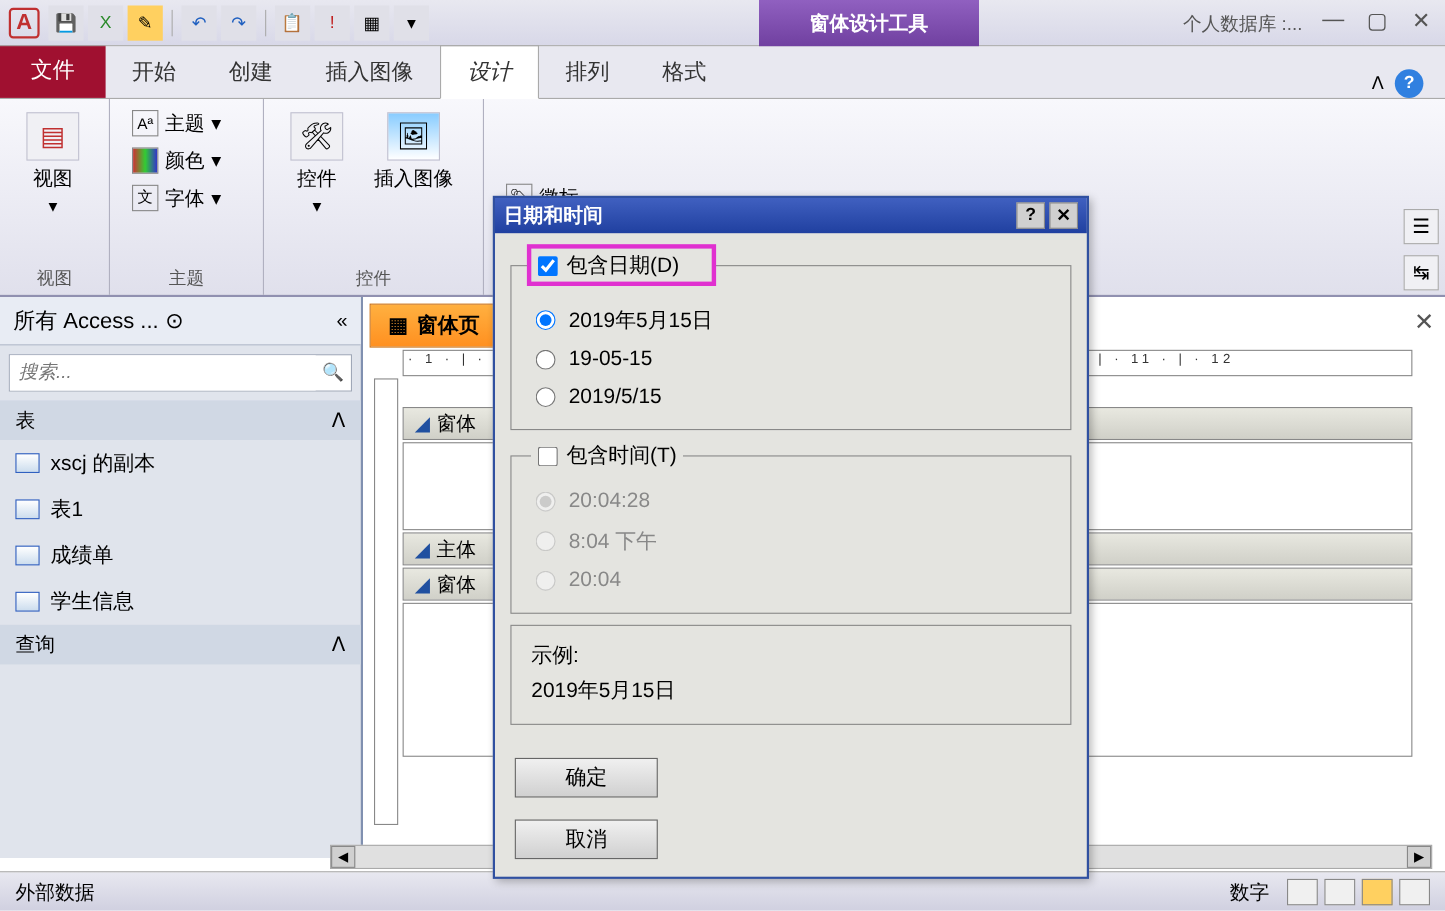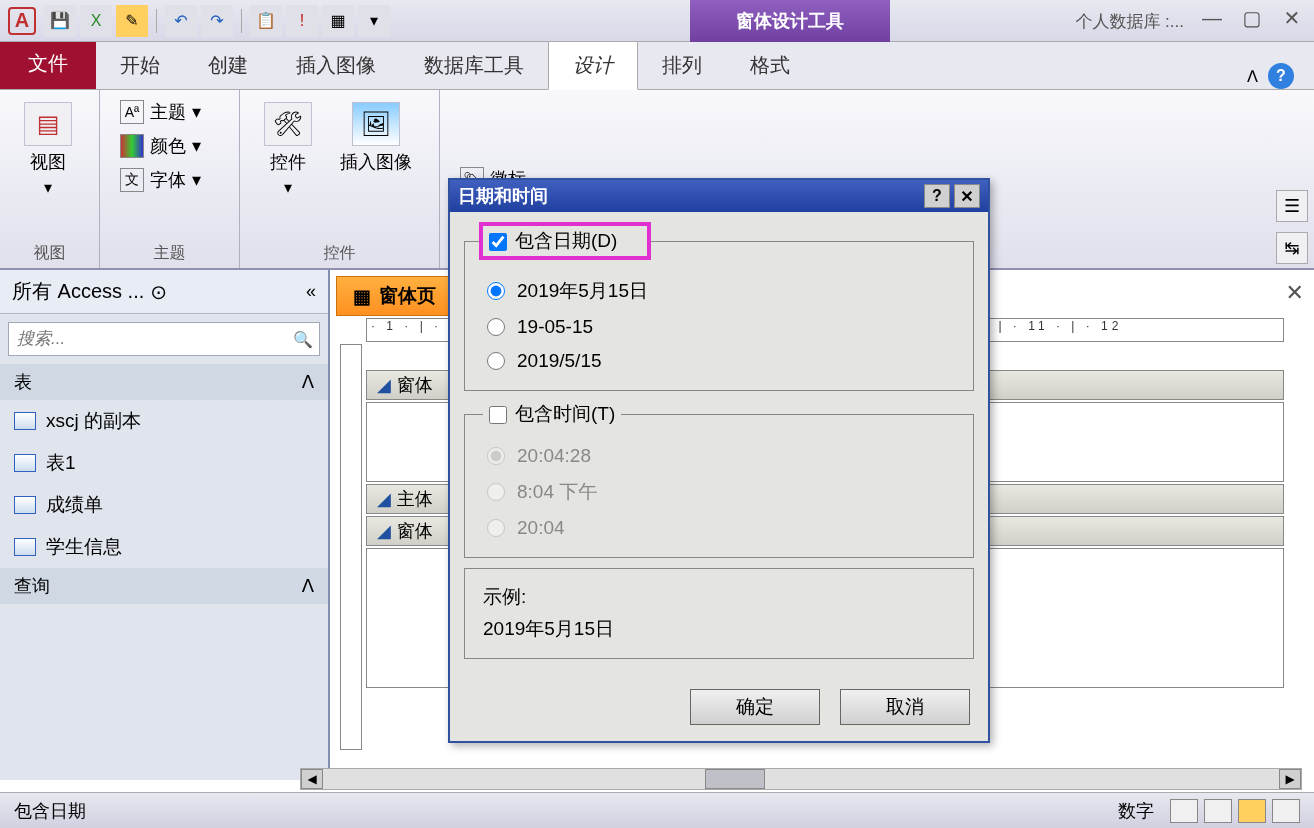--- a/index.html
+++ b/index.html
@@ -66,21 +66,21 @@
 .dialog-tb-btn { width: 26px; height: 24px; background: #d0d0d0; border: 1px solid #888; margin-left: 4px; display: flex; align-items: center; justify-content: center; color: #000; font-size: 16px; cursor: pointer; }
 .dialog-body { padding: 10px 14px; }
 fieldset { border: 1px solid #888; margin-bottom: 10px; padding: 12px 18px; }
 legend { font-size: 19px; padding: 0 6px; }
 legend.hl { border: 4px solid #e030d0; padding: 2px 30px 2px 6px; margin-left: -4px; }
 .chk { width: 18px; height: 18px; vertical-align: middle; margin-right: 8px; }
 .radio-row { display: flex; align-items: center; gap: 12px; padding: 6px 4px; font-size: 19px; }
 .radio-row input { width: 18px; height: 18px; }
 .radio-row.disabled { color: #888; }
 .example { font-size: 19px; line-height: 1.7; }
-.dialog-buttons { display: flex; justify-content: flex-end; gap: 20px; padding: 10px 18px 16px; }
+.dialog-buttons { display: flex; justify-content: flex-end; gap: 20px; padding: 10px 18px 16px; flex-direction: column; }
 .dlg-btn { width: 130px; height: 36px; font-size: 19px; background: linear-gradient(#f0f0f0, #d0d0d0); border: 1px solid #666; cursor: pointer; }
 
 
 .right-tools { position: absolute; right: 0; top: 180px; width: 44px; display: flex; flex-direction: column; gap: 10px; align-items: center; padding-top: 10px; }
 .rt-icon { width: 32px; height: 32px; border: 1px solid #aaa; background: #f0f0f4; cursor: pointer; display: flex; align-items: center; justify-content: center; font-size: 18px; }
 
 
 .statusbar { position: absolute; bottom: 0; left: 0; right: 0; height: 36px; background: linear-gradient(#e8e8f0, #d0d0e0); border-top: 1px solid #aaa; display: flex; align-items: center; padding: 0 14px; font-size: 18px; }
 .statusbar .spacer { flex: 1; }
 .sb-views { display: flex; gap: 6px; }
@@ -118,21 +118,20 @@
     <div class="win-ctrl">▢</div>
     <div class="win-ctrl">✕</div>
   </div>
 </div>
 
 <div class="ribbon-tabs">
   <div class="rtab file">文件</div>
   <div class="rtab">开始</div>
   <div class="rtab">创建</div>
   <div class="rtab">插入图像</div>
-  <div class="rtab">数据库工具</div>
   <div class="rtab active">设计</div>
   <div class="rtab">排列</div>
   <div class="rtab">格式</div>
   <div class="ribbon-right">
     <span style="cursor:pointer">ᐱ</span>
     <div class="help-icon">?</div>
   </div>
 </div>
 
 <div class="ribbon">
@@ -299,21 +298,21 @@
 
 <div class="hscroll">
   <div class="scroll-btn">◀</div>
   <div class="scroll-track">
       <div class="scroll-thumb"></div>
     </div>
   <div class="scroll-btn">▶</div>
 </div>
 
 <div class="statusbar">
-  <span>包含日期</span>
+  <span>外部数据</span>
   <span class="spacer"></span>
   <span>数字</span>
   <span style="width:16px"></span>
   <div class="sb-views">
     <div class="sb-view"></div>
     <div class="sb-view"></div>
     <div class="sb-view active"></div>
     <div class="sb-view"></div>
   </div>
 </div>

